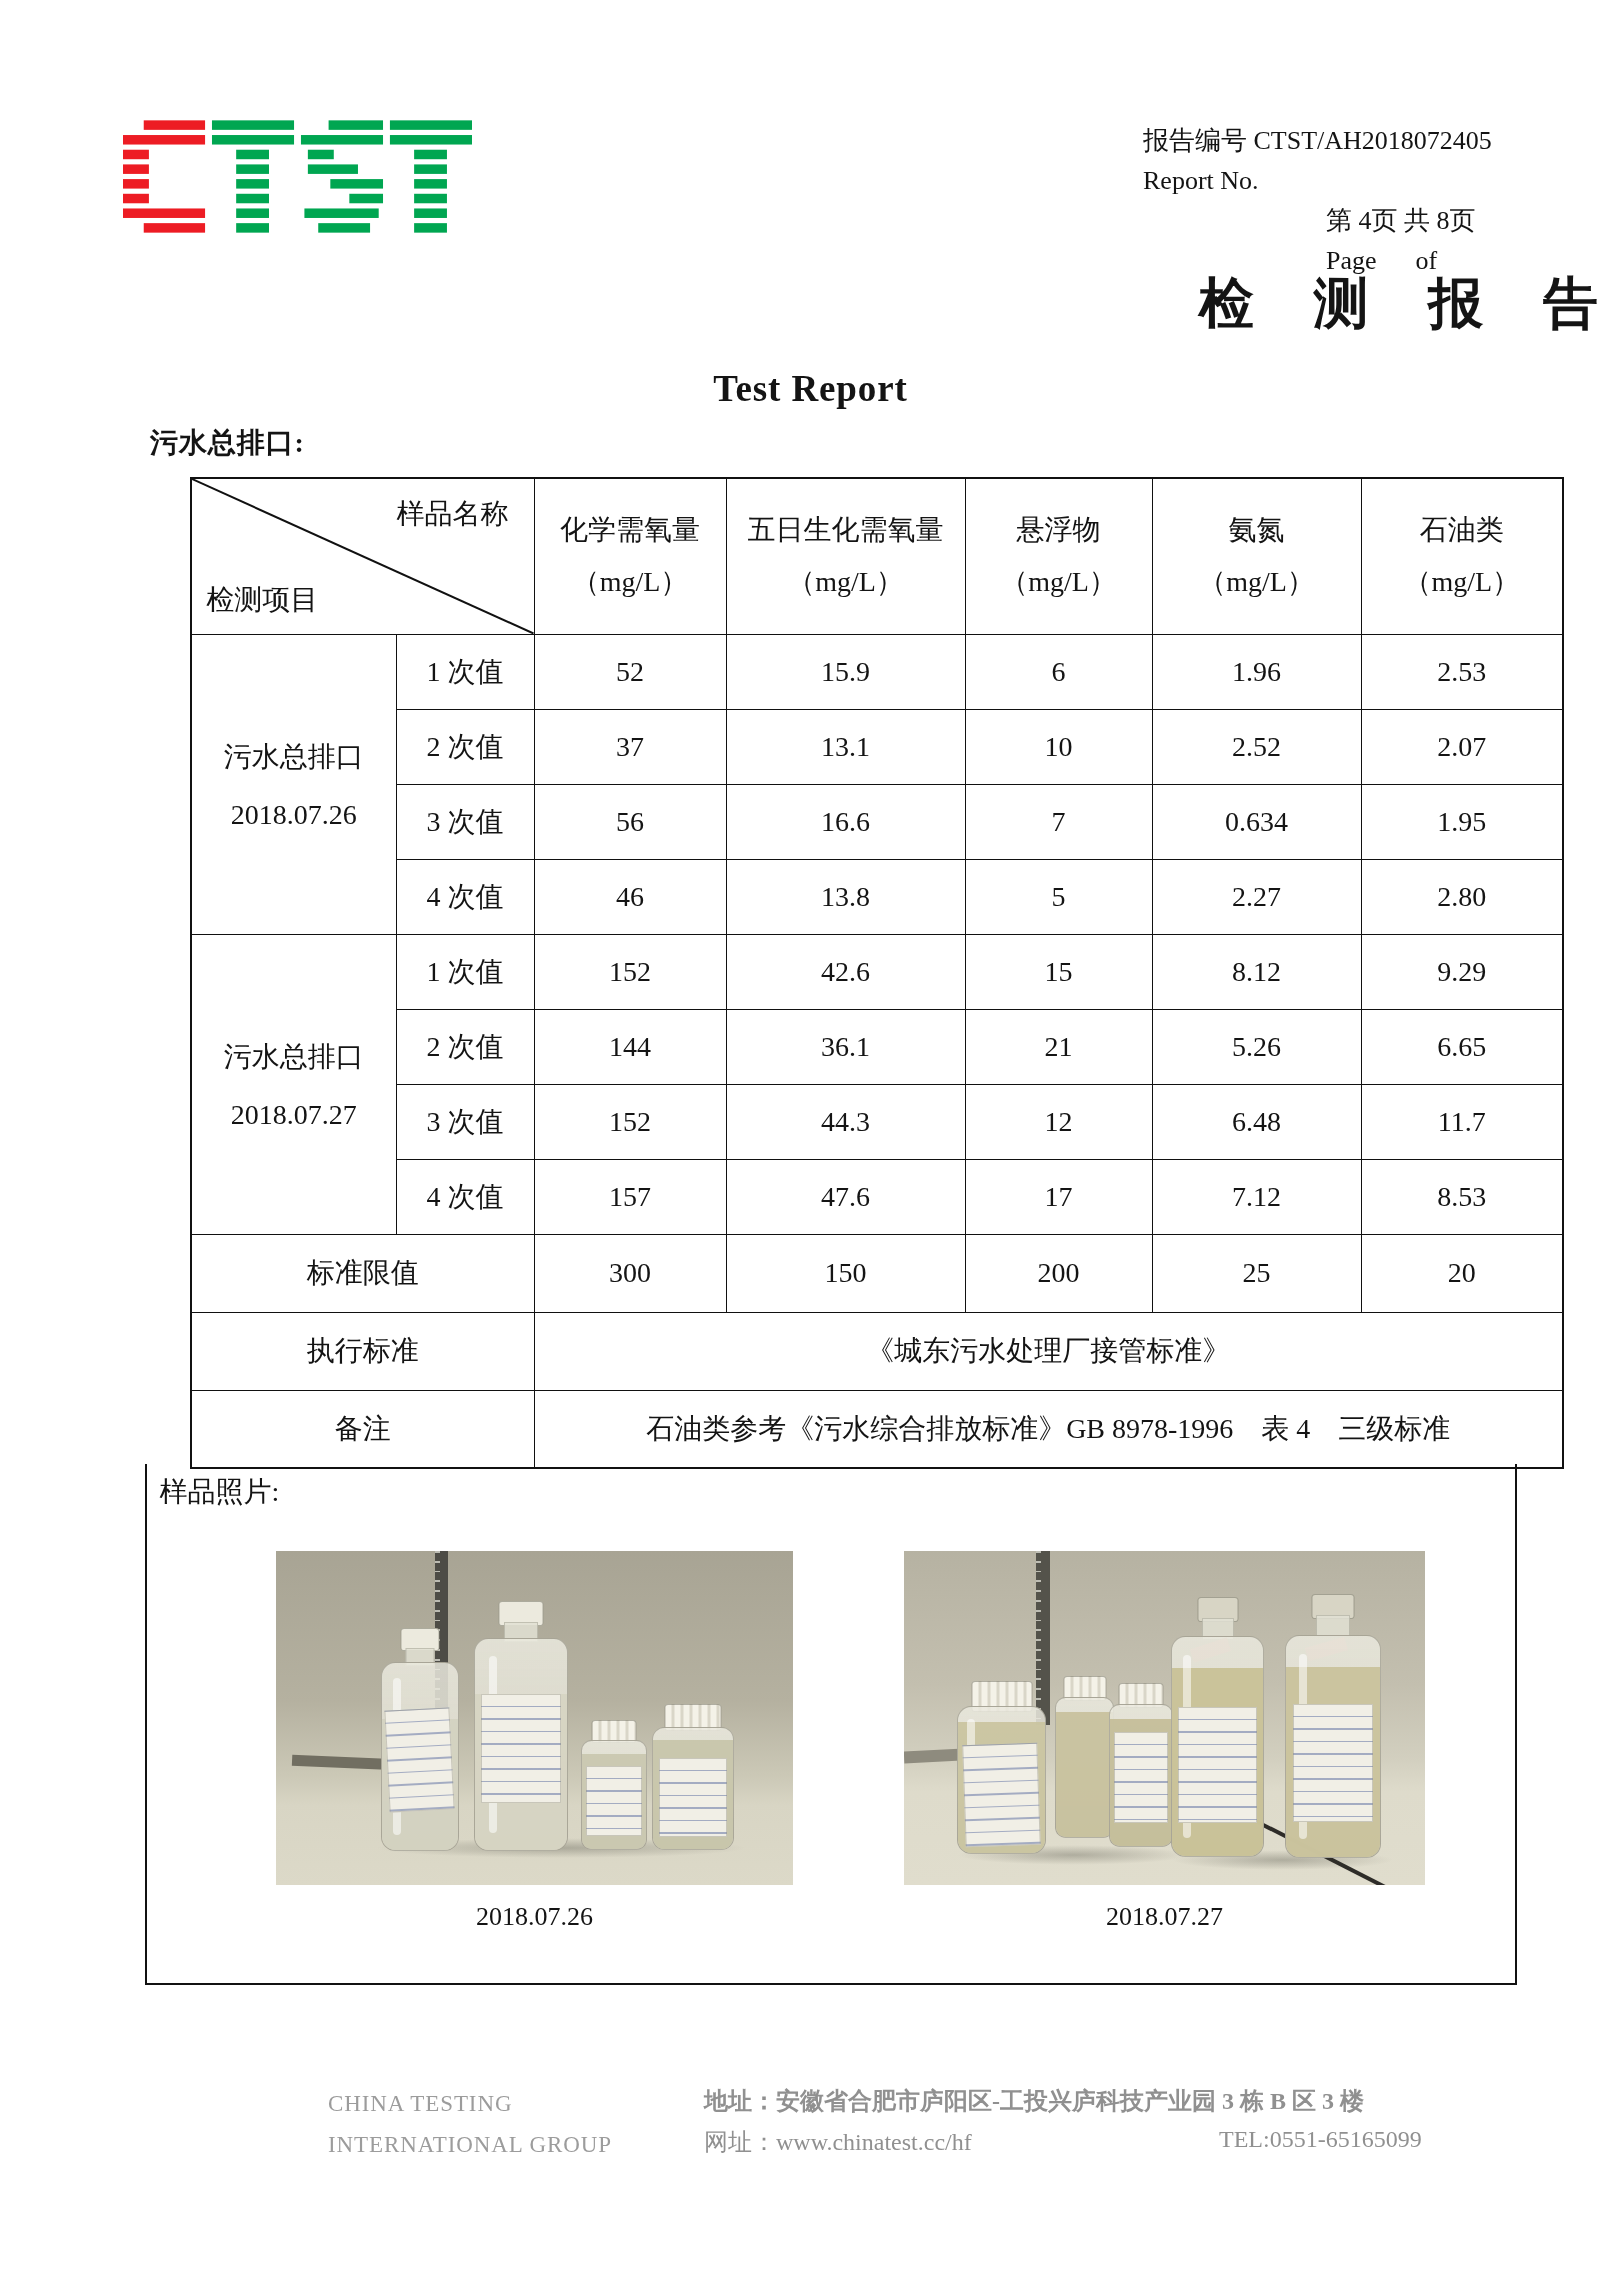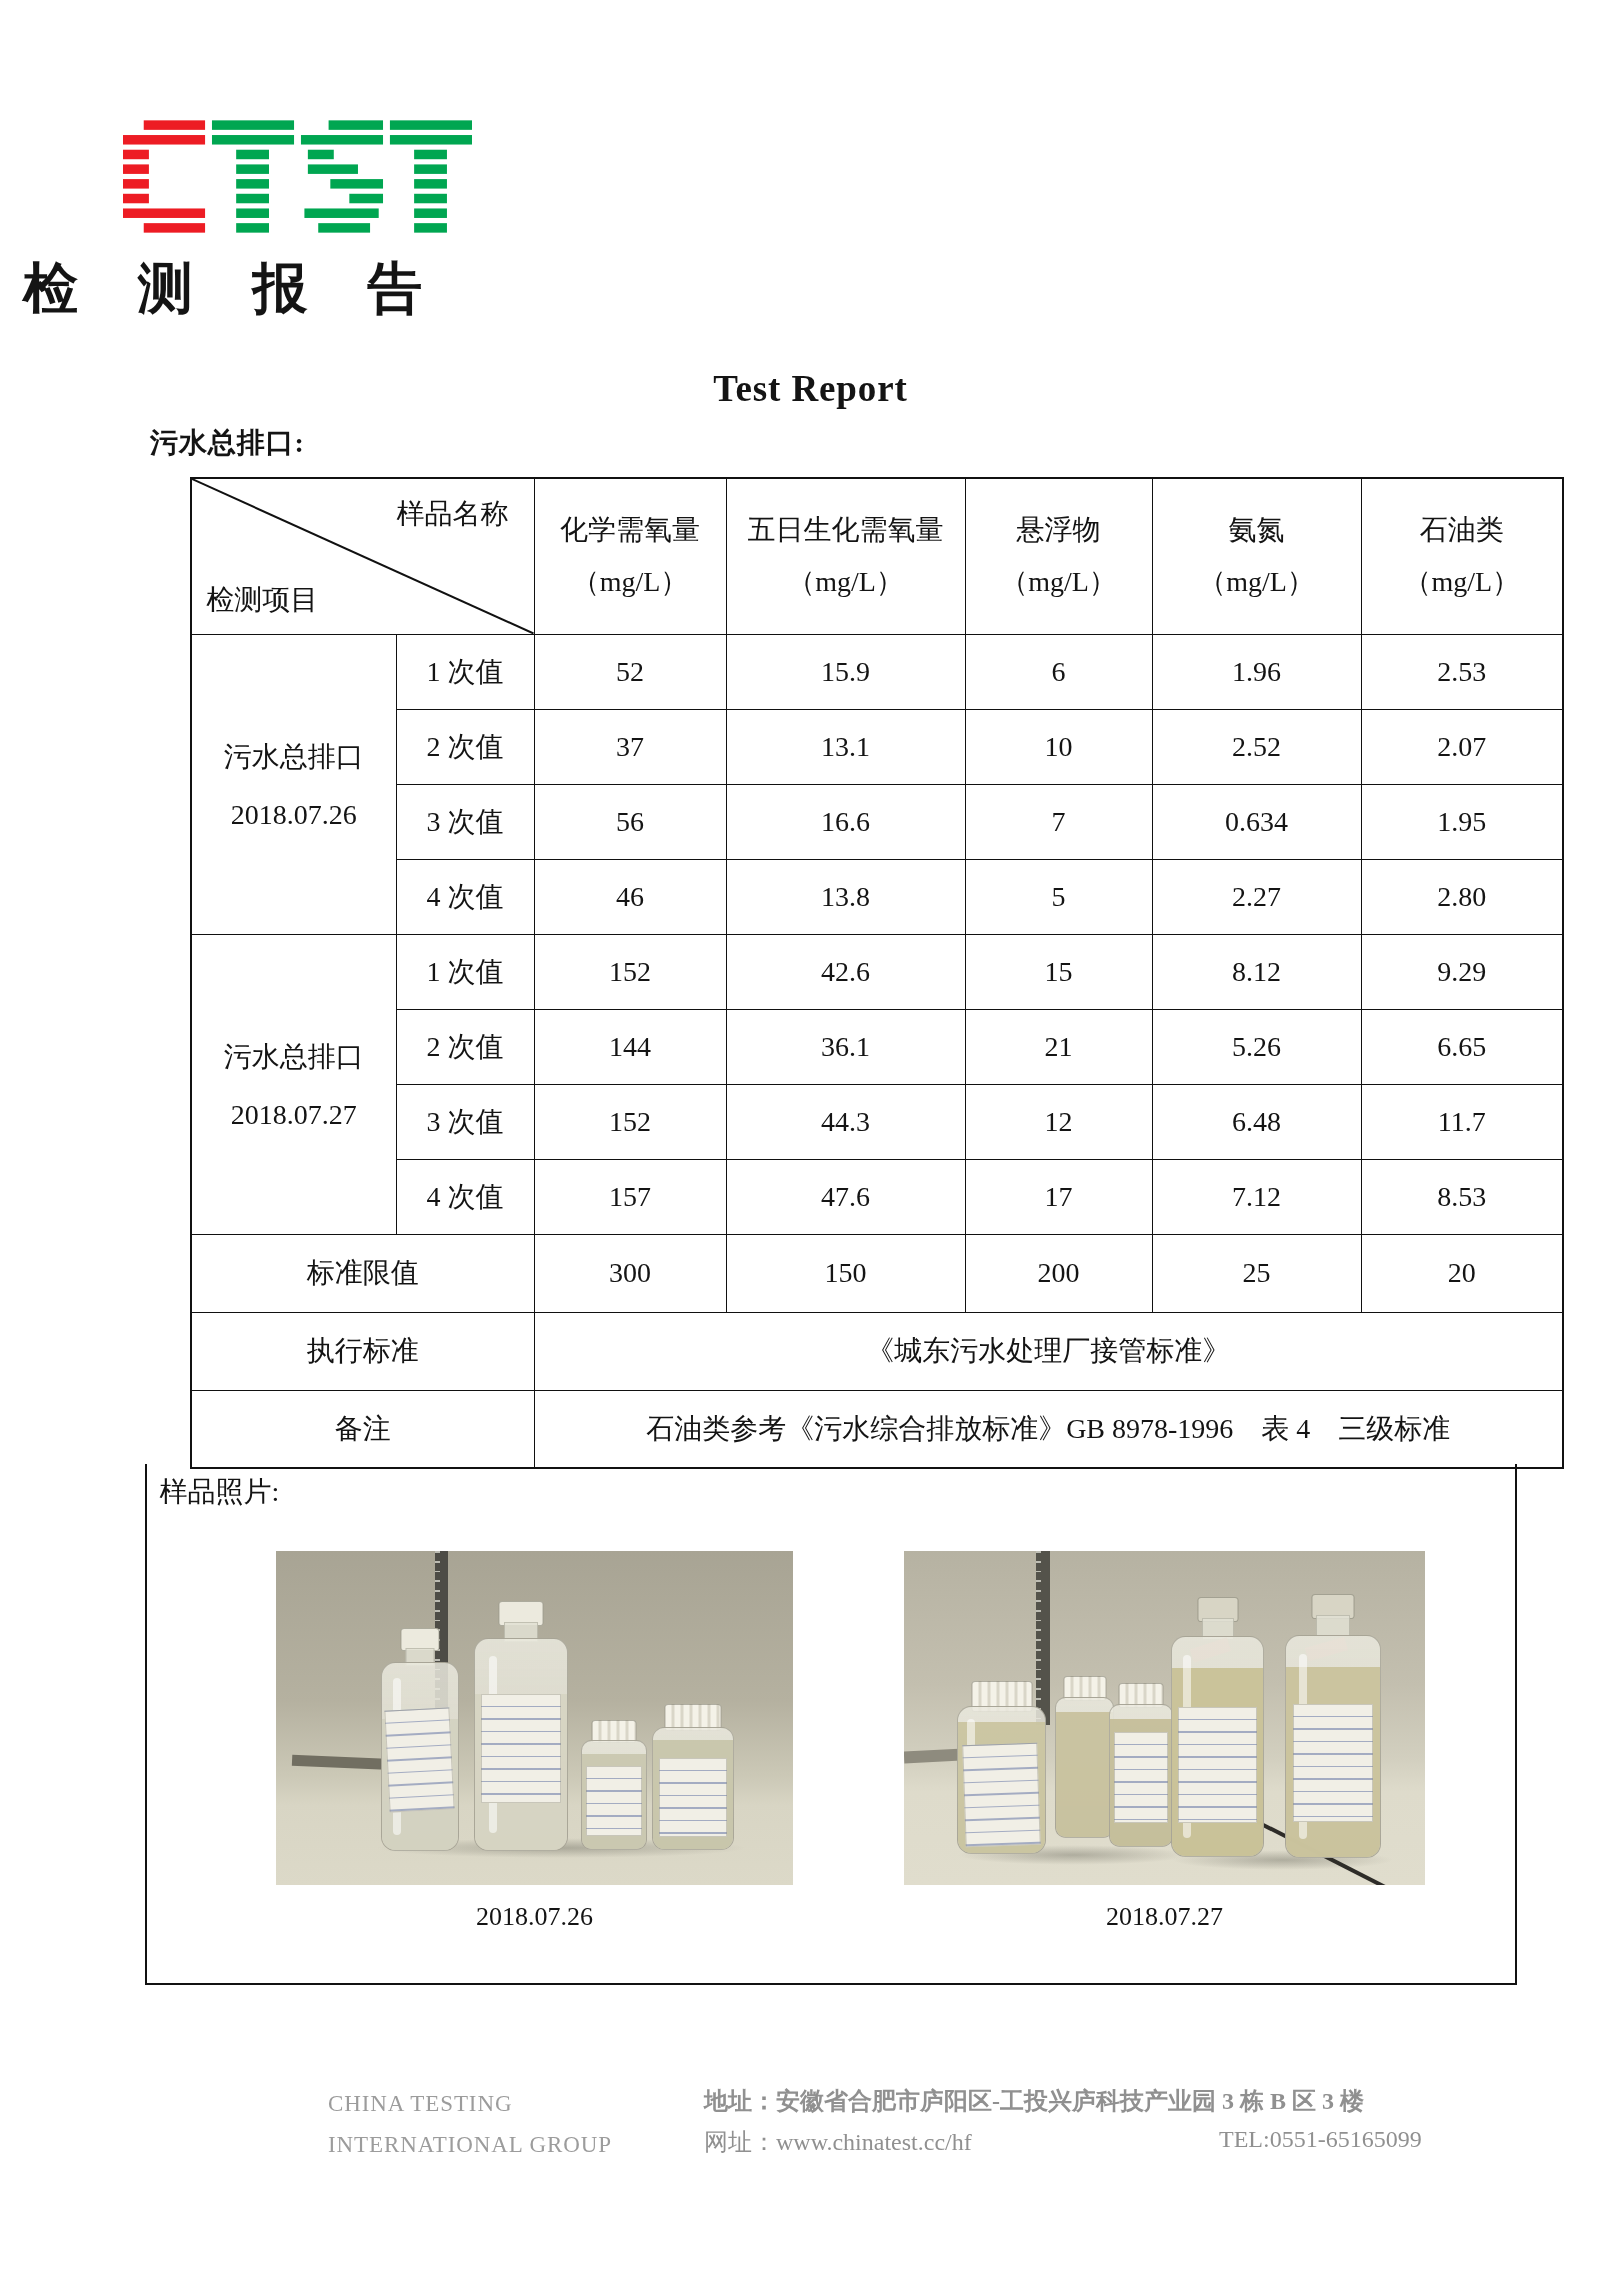--- a/index.html
+++ b/index.html
@@ -11,21 +11,21 @@
   
   .logo{position:absolute;left:123px;top:114px;width:349px;height:125px;}
   .logo svg{width:100%;height:100%;}
   .logo .red rect{fill:var(--logo-red,#ed1c24);}
   .logo .green rect{fill:var(--logo-green,#00a651);}
   
   .meta{position:absolute;left:1143px;top:121px;width:401px;font-size:26px;line-height:40px;}
   .meta .pagegrp{margin-left:183px;}
   .meta .pre{white-space:pre;}
   
-  .title-cn{position:absolute;left:0;top:252px;width:100%;text-align:left;
+  .title-cn{position:absolute;left:0;top:267px;width:100%;text-align:right;
     font-size:55px;font-weight:bold;letter-spacing:23px;text-indent:23px;}
   .title-en{position:absolute;left:0;top:367px;width:100%;text-align:center;
     font-size:37px;font-weight:bold;letter-spacing:0.9px;}
   .section-heading{position:absolute;left:150px;top:424px;font-size:28px;font-weight:bold;letter-spacing:0.9px;}
   
   table.results{position:absolute;left:145px;top:477px;width:1372px;border-collapse:collapse;table-layout:fixed;}
   table.results td{border:1.8px solid #111;text-align:center;vertical-align:middle;
     font-size:28px;padding:0;overflow:hidden;}
   table.results{border:2.7px solid #111;margin-left:45px;}
   tr.r-head{height:156px;}
@@ -116,20 +116,29 @@
         <rect x="337" y="34" width="38" height="11"></rect>
           <rect x="337" y="51" width="38" height="11"></rect>
         <rect x="337" y="68" width="38" height="11"></rect>
           <rect x="337" y="85" width="38" height="11"></rect>
         <rect x="337" y="102" width="38" height="11"></rect>
           <rect x="337" y="119" width="38" height="11"></rect>
       </g>
     </svg>
   </div>
 
+  <div class="meta">
+    <div>
+      <span>报告编号</span>
+      <span>CTST/AH2018072405</span>
+    </div>
+    <div>Report No.</div>
+    <div class="pagegrp">第 4页 共 8页</div>
+    <div class="pagegrp pre">Page      of</div>
+  </div>
 
   <div class="title-cn">检 测 报 告</div>
   <div class="title-en">Test Report</div>
   <div class="section-heading">污水总排口:</div>
 
   <table class="results">
     <colgroup>
       <col style="width:205px">
         <col style="width:138px">
         <col style="width:192px">

